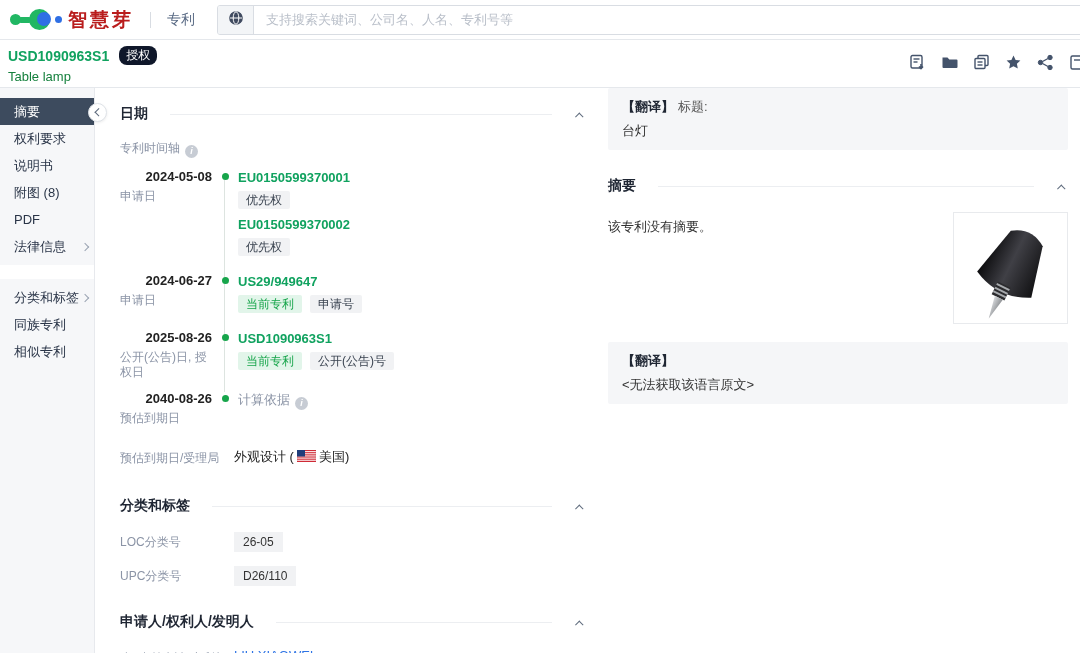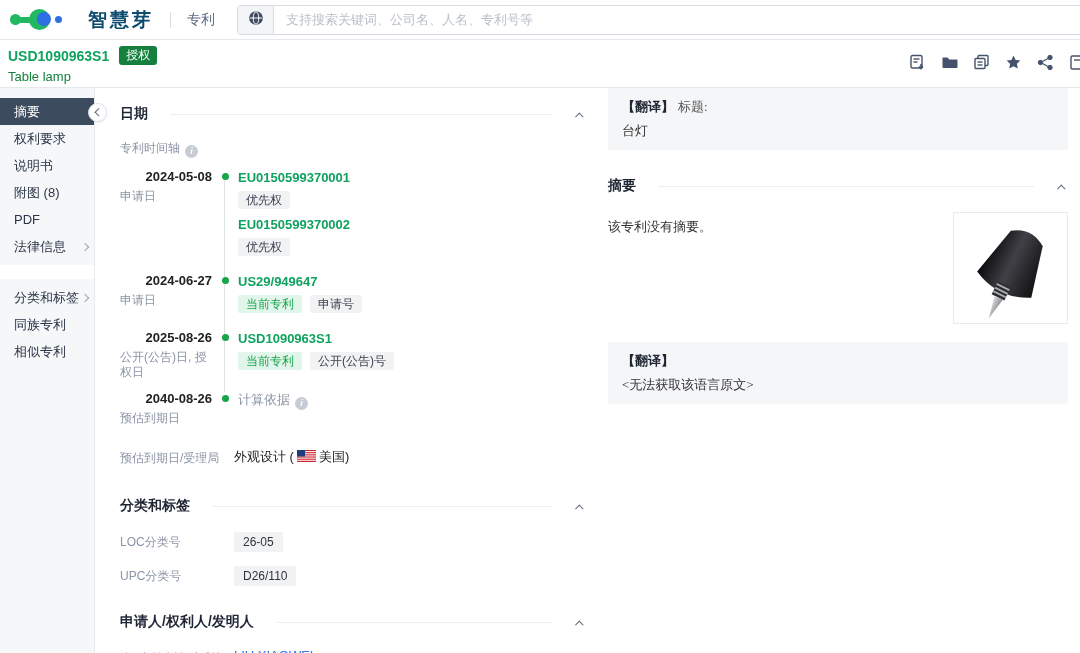--- a/index.html
+++ b/index.html
@@ -9,38 +9,38 @@
   
   .navbar { position:absolute; left:0; top:0; width:1080px; height:40px; background:#fff;
     border-bottom:1px solid #e5e8ec; display:flex; align-items:center; padding-left:10px; }
   .logo { display:flex; align-items:center; cursor:pointer; }
   .logo-dot1 { width:11px; height:11px; border-radius:50%; background:#21b763; }
   .logo-link1 { width:14px; height:6px; background:#21b763; border-radius:3px; margin:0 -3px; }
   .logo-big { width:21px; height:21px; border-radius:50%; background:#21b763; position:relative; }
   .logo-big::after { content:""; position:absolute; right:-1px; top:3px; width:14px; height:14px;
     border-radius:50%; background:#2f6fe4; }
   .logo-dot2 { width:7px; height:7px; border-radius:50%; background:#2f6fe4; margin-left:5px; }
-  .brand { font-size:19px; font-weight:700; color:#0c4a6e; letter-spacing:3px; margin-left:26px; }
+  .brand { font-size:19px; font-weight:700; color:#b91c1c; letter-spacing:3px; margin-left:6px; }
   .nav-divider { width:1px; height:16px; background:#d8dce2; margin:0 16px; }
   .nav-patent { font-size:14px; color:#5a6b85; cursor:pointer; }
   .searchbox { display:flex; align-items:stretch; height:30px; margin-left:22px; flex:1;
     margin-right:-12px; border:1px solid #d9dde3; border-radius:3px; overflow:hidden; }
   .search-globe { width:36px; background:#f3f5f7; border-right:1px solid #d9dde3;
     display:flex; align-items:center; justify-content:center; cursor:pointer; }
   .search-input { flex:1; border:none; outline:none; font-size:13px; color:#333; padding:0 12px;
     font-family:"Liberation Sans","DejaVu Sans",sans-serif; }
   .search-input::placeholder { color:#b9bfc9; }
 
   
   .patent-bar { position:absolute; left:0; top:40px; width:1080px; height:48px; background:#fff;
     border-bottom:1px solid #e5e8ec; padding:6px 0 0 8px; }
   .pn-row { display:flex; align-items:center; }
   .patent-number { font-size:14px; font-weight:700; color:#10a25f; }
-  .grant-badge { margin-left:10px; background:#15803d; color:#fff; font-size:12px;
-    padding:1px 7px; border-radius:3px; }
+  .grant-badge { margin-left:10px; background:#0f172a; color:#fff; font-size:12px;
+    padding:1px 7px; border-radius:8px; }
   .patent-title { font-size:13px; color:#15803d; margin-top:4px; }
   .toolbar { position:absolute; right:-6px; top:14px; display:flex; align-items:center; gap:15px; }
   .tool-icon { width:17px; height:17px; cursor:pointer; display:inline-flex; }
   .tool-icon svg { width:17px; height:17px; }
 
   
   .sidebar { position:absolute; left:0; top:88px; bottom:0; width:95px; background:#f6f7f9;
     border-right:1px solid #e7e9ed; padding-top:10px; }
   .side-item { font-size:13px; color:#2a3548; padding:6px 6px 6px 14px; cursor:pointer;
     display:flex; align-items:center; justify-content:space-between; line-height:15px; }
@@ -95,21 +95,21 @@
   .chip { display:inline-block; background:#f1f2f4; color:#333; font-size:12px;
     padding:3px 9px; border-radius:0; cursor:pointer; }
   .flag { display:inline-block; vertical-align:-1px; margin:0 3px; }
   .blue-link { color:#2e74e5; font-size:13px; text-decoration:none; cursor:pointer; line-height:16px; }
 
   .type-row { margin:22px 0 28px 0; }
   .class-section { margin-top:6px; }
 
   
   .right-panel { position:absolute; left:608px; top:88px; width:460px; }
-  .gray-box { background:#f5f6f8; border-radius:2px; padding:10px 14px; font-size:13px; color:#333;font-family:Liberation Serif, serif; }
+  .gray-box { background:#f5f6f8; border-radius:2px; padding:10px 14px; font-size:13px; color:#333; }
   .gray-box .tag-bold { font-weight:700; color:#1f2633; }
   .gray-box .box-label { color:#555; margin-left:4px; }
   .gray-box .box-line2 { margin-top:6px; }
   .abstract-head { margin-top:24px; }
   .abstract-body { display:flex; justify-content:space-between; align-items:flex-start; margin-top:4px; }
   .abstract-text { font-size:13px; color:#333; padding-top:6px; }
   .patent-image { width:115px; height:112px; border:1px solid #e8eaed; background:#fff;
     flex:none; display:flex; align-items:center; justify-content:center; cursor:pointer; }
   .trans-box2 { margin-top:18px; }
 </style>

